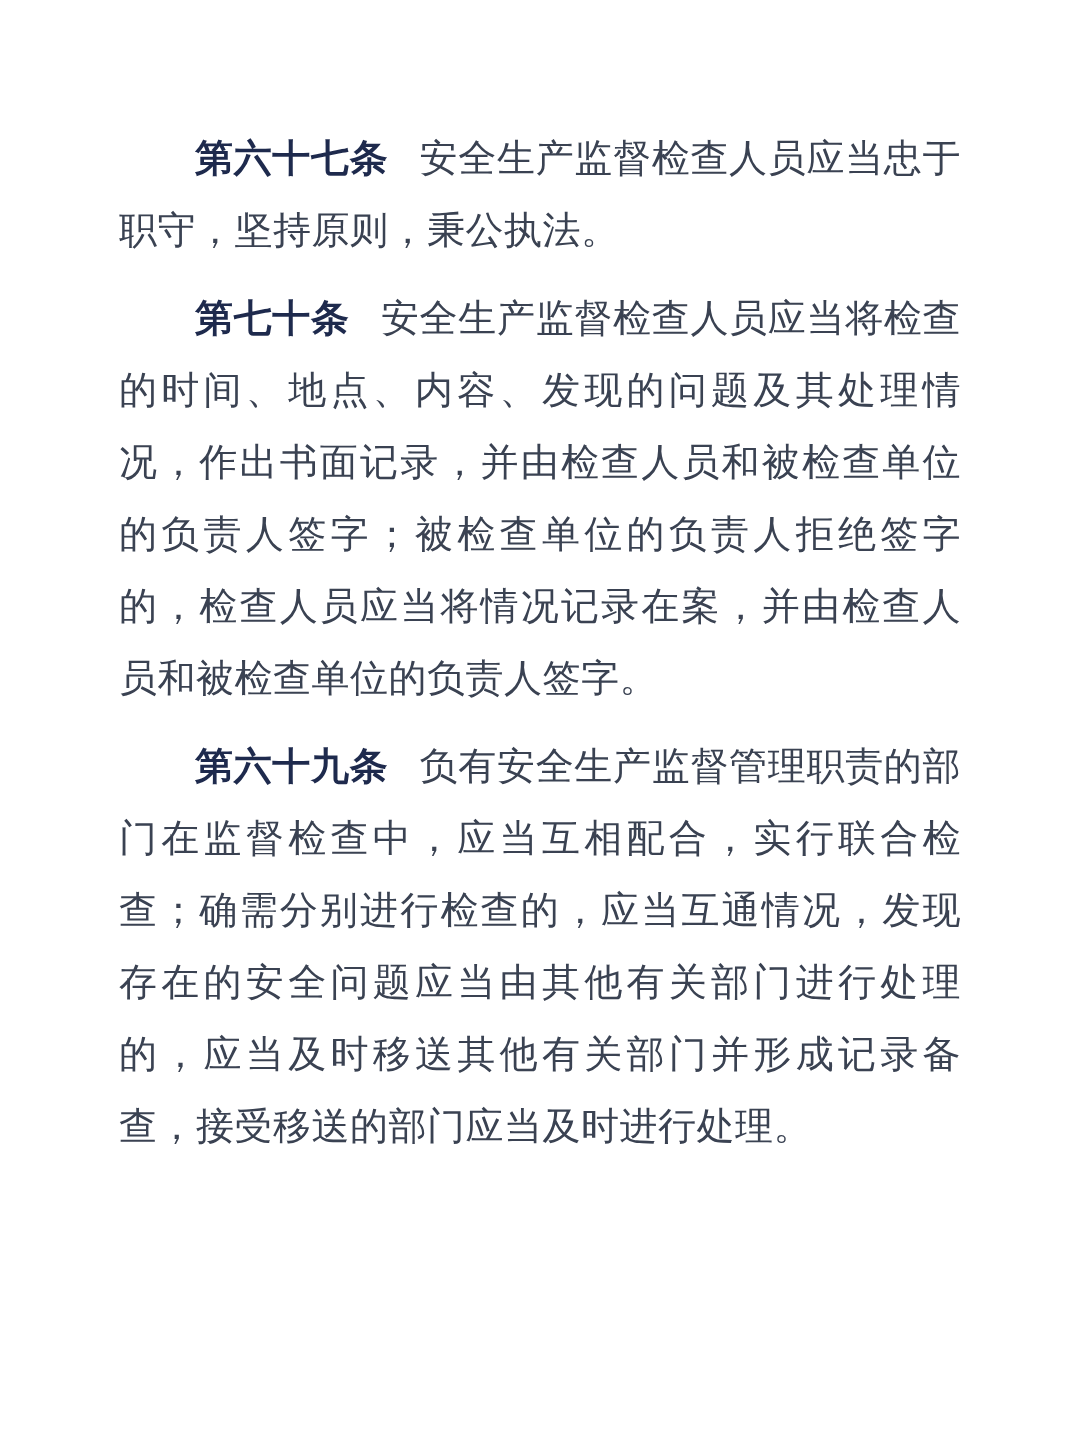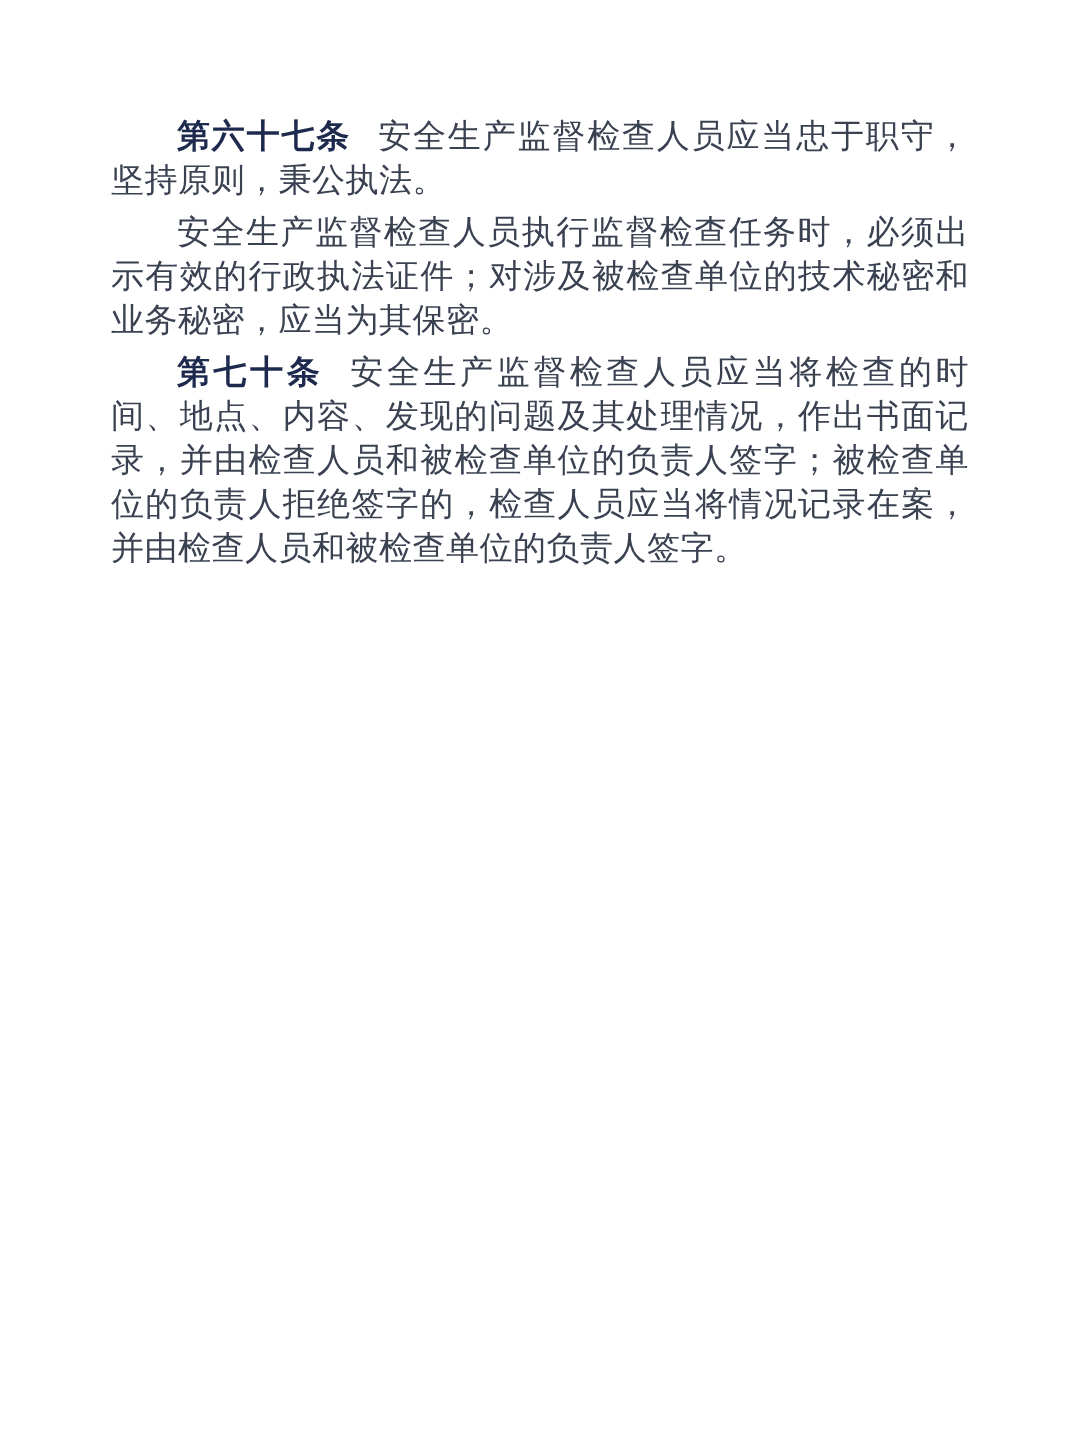--- a/index.html
+++ b/index.html
@@ -19,40 +19,40 @@
     margin: 0 auto;
     background: var(--page-bg);
     box-sizing: border-box;
     padding: 106px 103px 0 103px;
     overflow: hidden;
   }
   .doc {
     width: 874px;
   }
   .doc p {
-    margin: 8px;
+    margin: 16px;
     padding: 0;
     font-family: "Liberation Serif", "DejaVu Serif", serif;
-    font-size: 33px;
-    line-height: 44px;
+    font-size: 38px;
+    line-height: 72px;
     color: var(--body-color);
     text-align: justify;
     text-justify: inter-ideograph;
     text-indent: 2em;
     letter-spacing: 0.5px;
   }
   .article-num {
     font-family: "Liberation Sans", "DejaVu Sans", sans-serif;
     font-weight: 700;
     color: var(--heading-color);
     margin-right: 0.82em;
   }
 </style>
 </head>
 <body>
 
 <div class="page">
   <div class="doc" id="doc">
       <p><span class="article-num">第六十七条</span><span>安全生产监督检查人员应当忠于职守，坚持原则，秉公执法。</span></p>
-      <p><span>安全生产监督检查人员执行监督检查任务时，必须出示有效的行政执法证件；对涉及被检查单位的技术秘密和业务秘密，应当为其保密。</span></p>
       <p><span class="article-num">第七十条</span><span>安全生产监督检查人员应当将检查的时间、地点、内容、发现的问题及其处理情况，作出书面记录，并由检查人员和被检查单位的负责人签字；被检查单位的负责人拒绝签字的，检查人员应当将情况记录在案，并由检查人员和被检查单位的负责人签字。</span></p>
+      <p><span class="article-num">第六十九条</span><span>负有安全生产监督管理职责的部门在监督检查中，应当互相配合，实行联合检查；确需分别进行检查的，应当互通情况，发现存在的安全问题应当由其他有关部门进行处理的，应当及时移送其他有关部门并形成记录备查，接受移送的部门应当及时进行处理。</span></p>
     </div>
 </div>
 
 </body></html>

